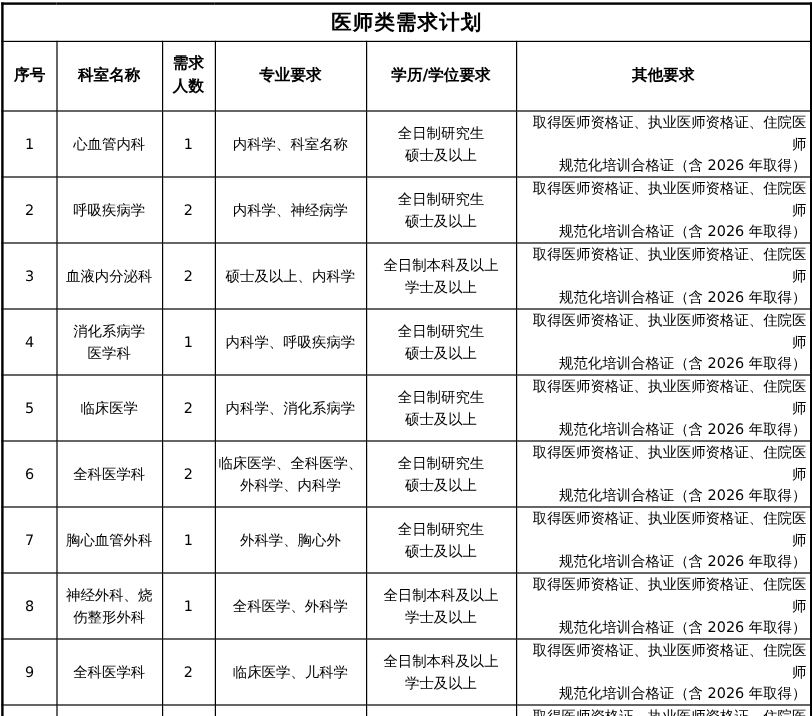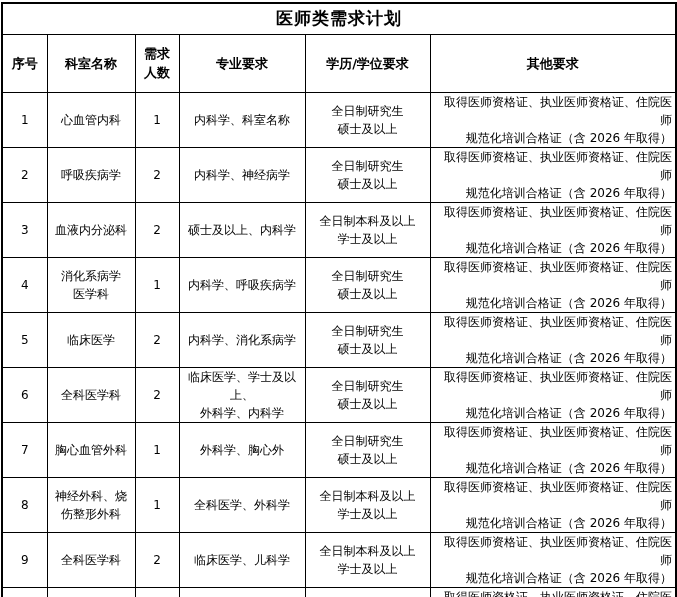--- a/index.html
+++ b/index.html
@@ -136,21 +136,21 @@
         <td class="cell-major">内科学、消化系病学</td>
         <td class="cell-edu">全日制研究生
 硕士及以上</td>
         <td class="cell-other">取得医师资格证、执业医师资格证、住院医师
 规范化培训合格证（含 2026 年取得）</td>
       </tr>
       <tr class="data-row">
         <td class="cell-no">6</td>
         <td class="cell-dept">全科医学科</td>
         <td class="cell-count">2</td>
-        <td class="cell-major">临床医学、学士及以上、
+        <td class="cell-major">临床医学、全科医学、
 外科学、内科学</td>
         <td class="cell-edu">全日制研究生
 硕士及以上</td>
         <td class="cell-other">取得医师资格证、执业医师资格证、住院医师
 规范化培训合格证（含 2026 年取得）</td>
       </tr>
       <tr class="data-row">
         <td class="cell-no">7</td>
         <td class="cell-dept">胸心血管外科</td>
         <td class="cell-count">1</td>

